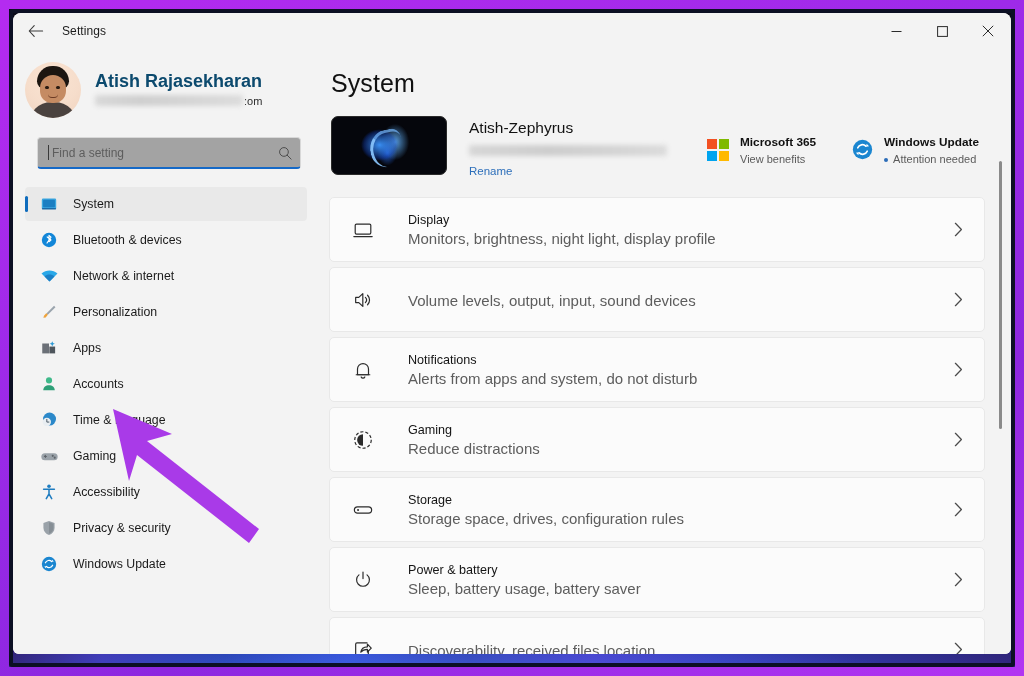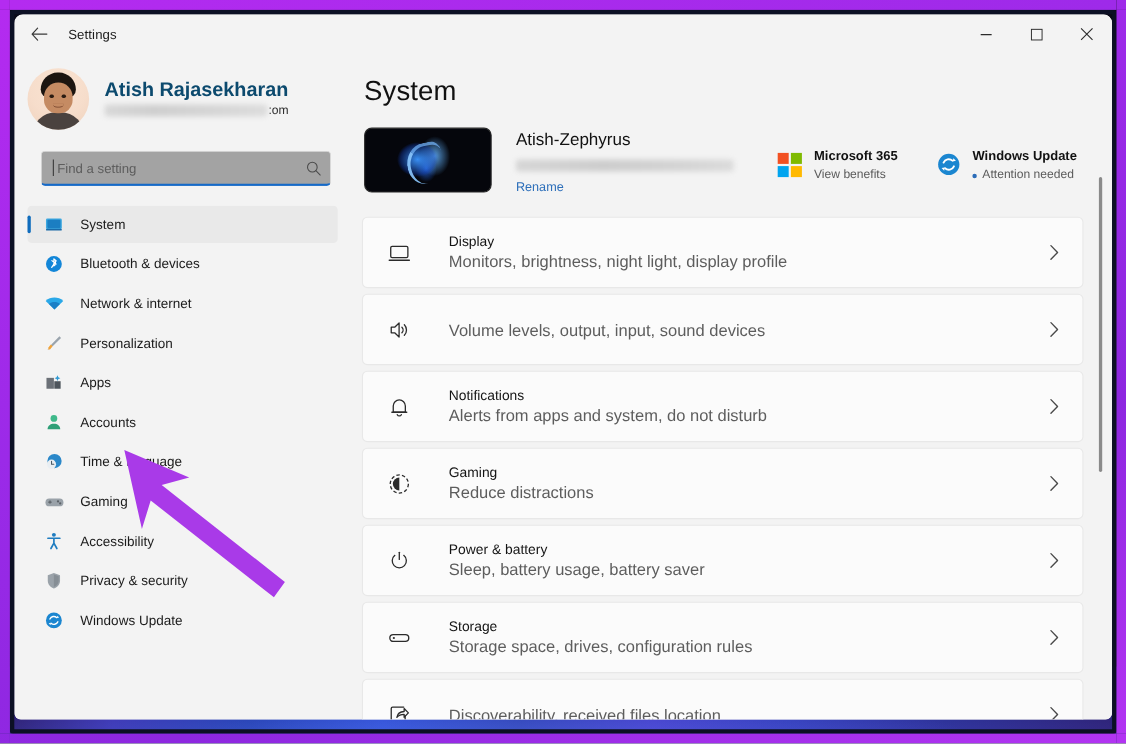--- a/index.html
+++ b/index.html
@@ -766,45 +766,45 @@
             <span class="setting-chevron">
               <svg width="9" height="15" viewBox="0 0 9 15" fill="none" stroke="#4a4a4a" stroke-width="1.25">
                   <path d="M1.4 1.3l6 6.2-6 6.2" stroke-linecap="round" stroke-linejoin="round"></path>
                 </svg>
             </span>
           </div>
 
           <div class="setting-card">
             <span class="setting-icon">
               <svg width="22" height="22" viewBox="0 0 24 24" fill="none" stroke="#2b2b2b" stroke-width="1.3">
-                <path d="M7.6 6.4a7 7 0 108.8 0" stroke-linecap="round"></path>
-                <path d="M12 3.4v7" stroke-linecap="round"></path>
+                <rect x="2.6" y="8.6" width="18.8" height="6.8" rx="3.4"></rect>
+                <circle cx="6.6" cy="12" r="1.1" fill="#2b2b2b" stroke="none"></circle>
               </svg>
             </span>
             <span class="setting-texts">
-              <span class="setting-title" style="display:block">Power &amp; battery</span>
-              <span class="setting-desc" style="display:block">Sleep, battery usage, battery saver</span>
+              <span class="setting-title" style="display:block">Storage</span>
+              <span class="setting-desc" style="display:block">Storage space, drives, configuration rules</span>
             </span>
             <span class="setting-chevron">
               <svg width="9" height="15" viewBox="0 0 9 15" fill="none" stroke="#4a4a4a" stroke-width="1.25">
                   <path d="M1.4 1.3l6 6.2-6 6.2" stroke-linecap="round" stroke-linejoin="round"></path>
                 </svg>
             </span>
           </div>
 
           <div class="setting-card">
             <span class="setting-icon">
               <svg width="22" height="22" viewBox="0 0 24 24" fill="none" stroke="#2b2b2b" stroke-width="1.3">
-                <rect x="2.6" y="8.6" width="18.8" height="6.8" rx="3.4"></rect>
-                <circle cx="6.6" cy="12" r="1.1" fill="#2b2b2b" stroke="none"></circle>
+                <path d="M7.6 6.4a7 7 0 108.8 0" stroke-linecap="round"></path>
+                <path d="M12 3.4v7" stroke-linecap="round"></path>
               </svg>
             </span>
             <span class="setting-texts">
-              <span class="setting-title" style="display:block">Storage</span>
-              <span class="setting-desc" style="display:block">Storage space, drives, configuration rules</span>
+              <span class="setting-title" style="display:block">Power &amp; battery</span>
+              <span class="setting-desc" style="display:block">Sleep, battery usage, battery saver</span>
             </span>
             <span class="setting-chevron">
               <svg width="9" height="15" viewBox="0 0 9 15" fill="none" stroke="#4a4a4a" stroke-width="1.25">
                   <path d="M1.4 1.3l6 6.2-6 6.2" stroke-linecap="round" stroke-linejoin="round"></path>
                 </svg>
             </span>
           </div>
 
           <div class="setting-card">
             <span class="setting-icon">

